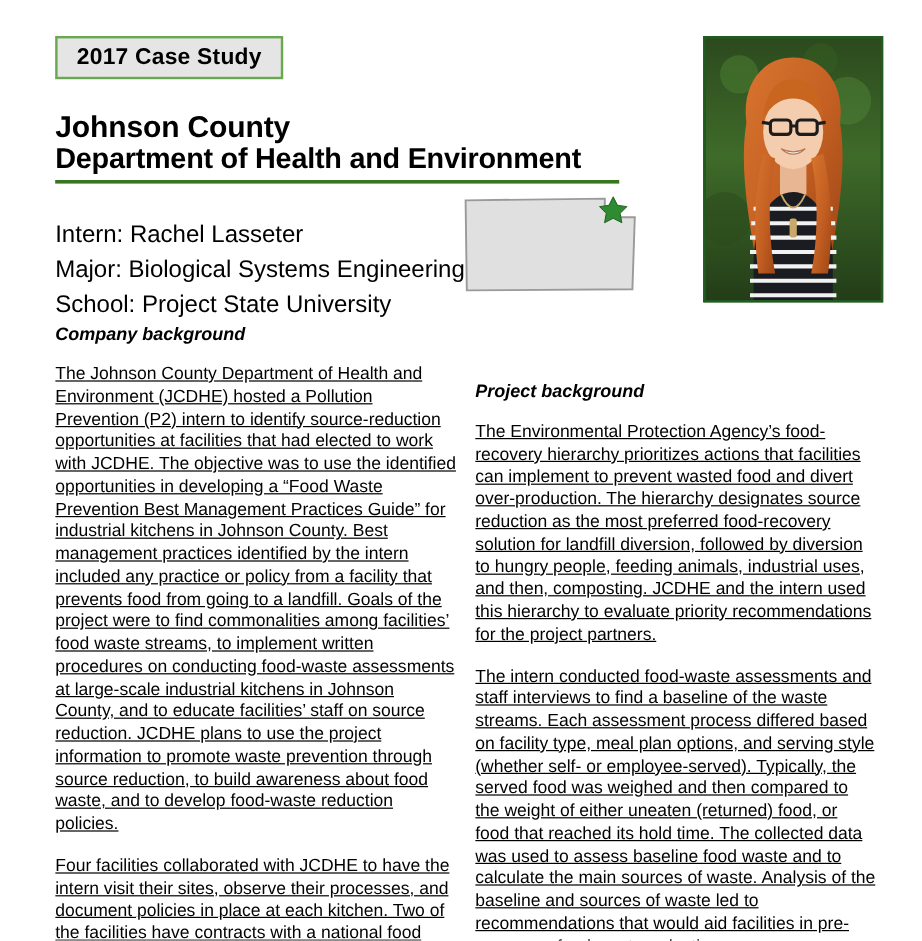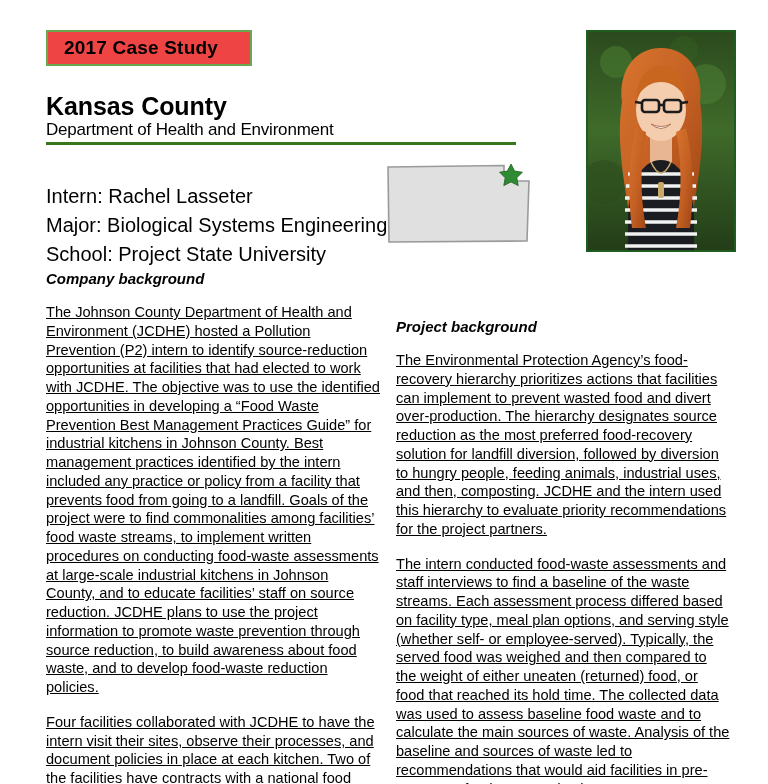--- a/index.html
+++ b/index.html
@@ -25,38 +25,38 @@
   
   .header {
     position: absolute;
     left: 46px;
     top: 30px;
     width: 480px;
   }
   .badge {
     display: inline-block;
     border: 2px solid #6aa84f;
-    padding: 6px 32px 7px 16px;
+    padding: 6px 16px 7px 16px;
     font-size: 19px;
     font-weight: bold;
     line-height: 1;
     letter-spacing: 0.2px;
     color: #000;
-    background: #ef4444;
+    background: #e5e5e5;
   }
   .org-title {
     margin-top: 26px;
     font-size: 25px;
     font-weight: bold;
     line-height: 1.12;
     letter-spacing: -0.1px;
   }
   .org-sub {
-    font-size: 17px;
-    font-weight: normal;
+    font-size: 24px;
+    font-weight: bold;
     line-height: 1.12;
     letter-spacing: -0.2px;
   }
   .rule {
     margin-top: 3px;
     width: 470px;
     height: 3px;
     background: #38761d;
   }
 
@@ -131,21 +131,21 @@
   }
   p.body:last-child { margin-bottom: 0; }
 </style>
 </head>
 <body>
 
 <div class="page">
 
   <div class="header">
     <div class="badge">2017 Case Study</div>
-    <div class="org-title">Kansas County</div>
+    <div class="org-title">Johnson County</div>
     <div class="org-sub">Department of Health and Environment</div>
     <div class="rule"></div>
   </div>
 
   <div class="meta">
     <div>Intern: Rachel Lasseter</div>
     <div>Major: Biological Systems Engineering</div>
     <div>School: Project State University</div>
   </div>
 

